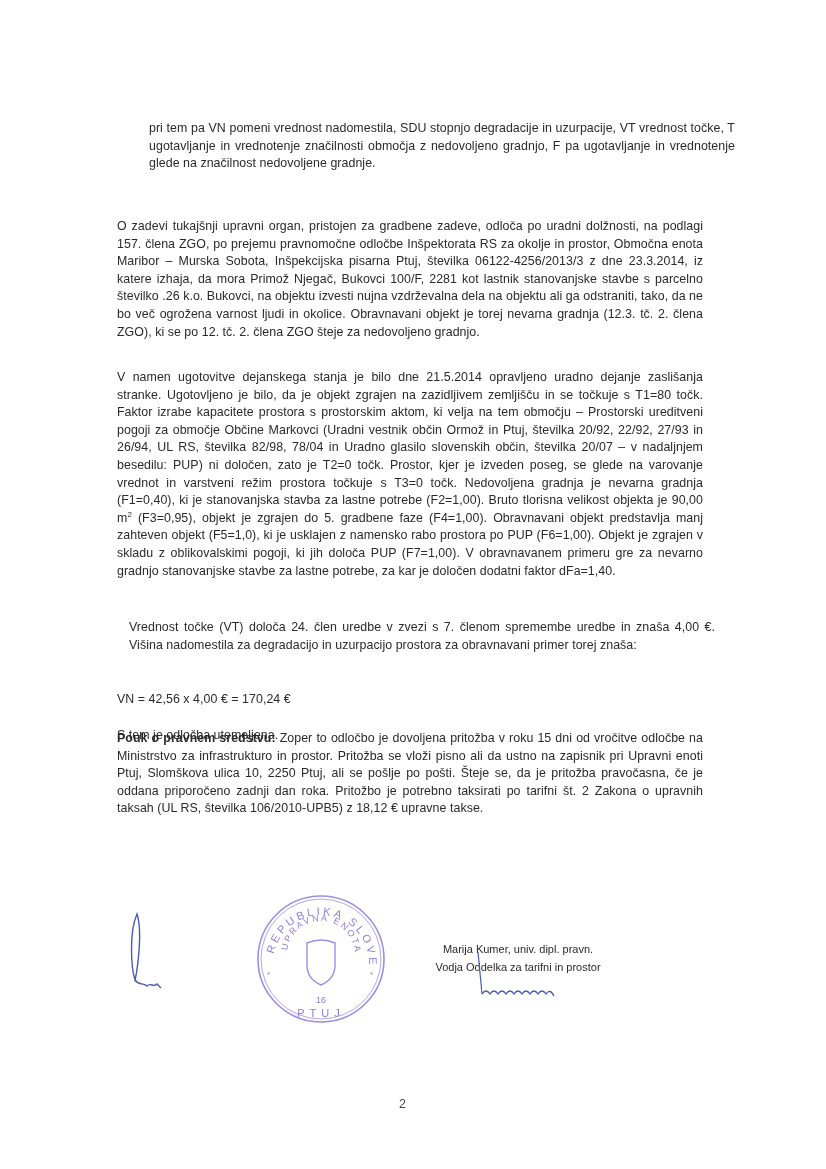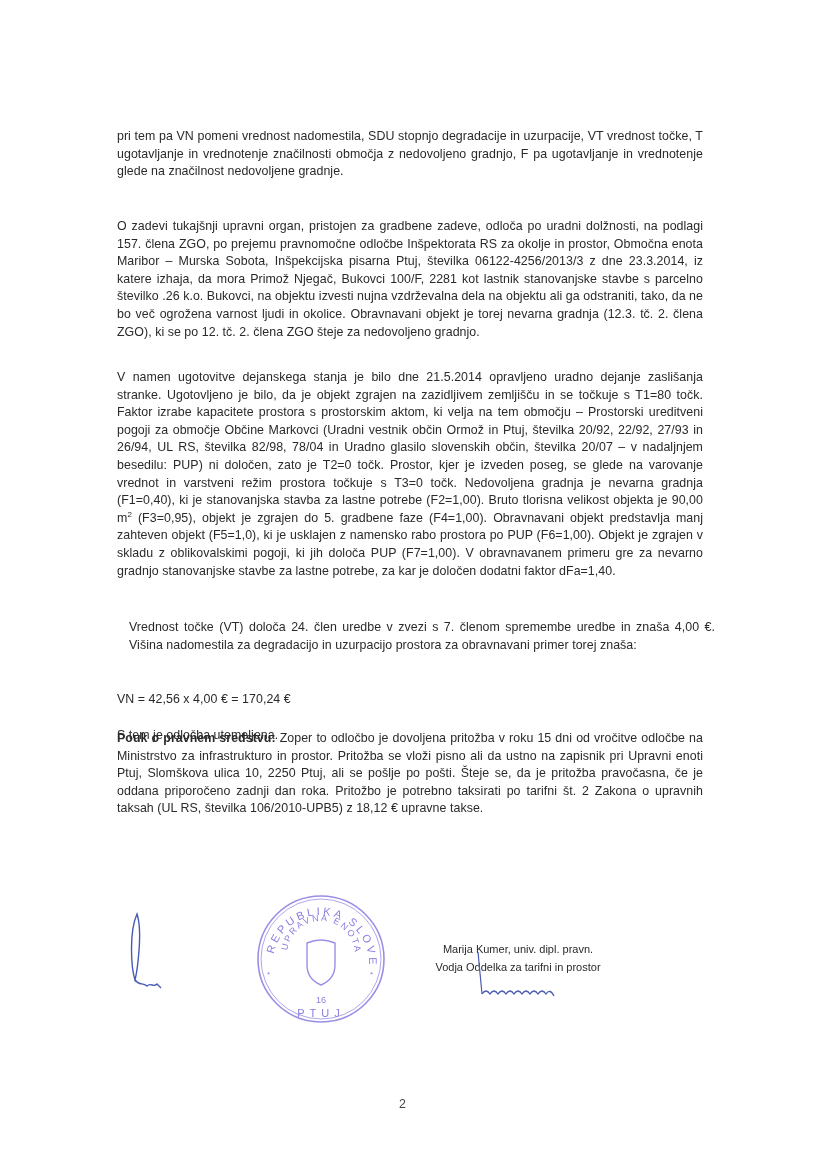--- a/index.html
+++ b/index.html
@@ -2,21 +2,21 @@
 <html><head>
 <meta charset="utf-8">
 <style>
   html, body { margin: 0; padding: 0; background: #ffffff; }
   body { width: 826px; height: 1169px; position: relative; overflow: hidden;
          font-family: "Liberation Sans", "DejaVu Sans", sans-serif; color: #2a2a2a; }
   .page { position: absolute; left: 0; top: 0; width: 826px; height: 1169px; background: #fff; }
   .body-text { position: absolute; left: 117px; width: 586px; font-size: 12.4px; line-height: 17.6px;
                text-align: justify; letter-spacing: 0.05px; }
   .p { margin: 0; }
-  .p1 { top: 128px; }
+  .p1 { top: 120px; margin-left: 32px; }
   .p2 { top: 218px; }
   .p3 { top: 369px; }
   .p4 { top: 619px; margin-left: 12px; }
   .p5 { top: 691px; }
   .p6 { top: 727px; }
   .p7 { top: 730px; }
   .bold { font-weight: bold; }
   sup { font-size: 8px; line-height: 0; }
   .sig-left { position: absolute; left: 117px; top: 887px; font-size: 12.4px; line-height: 17.6px; }
   .sig-right { position: absolute; left: 410px; top: 941px; width: 216px; font-size: 11px; line-height: 17.6px; text-align: center; }

